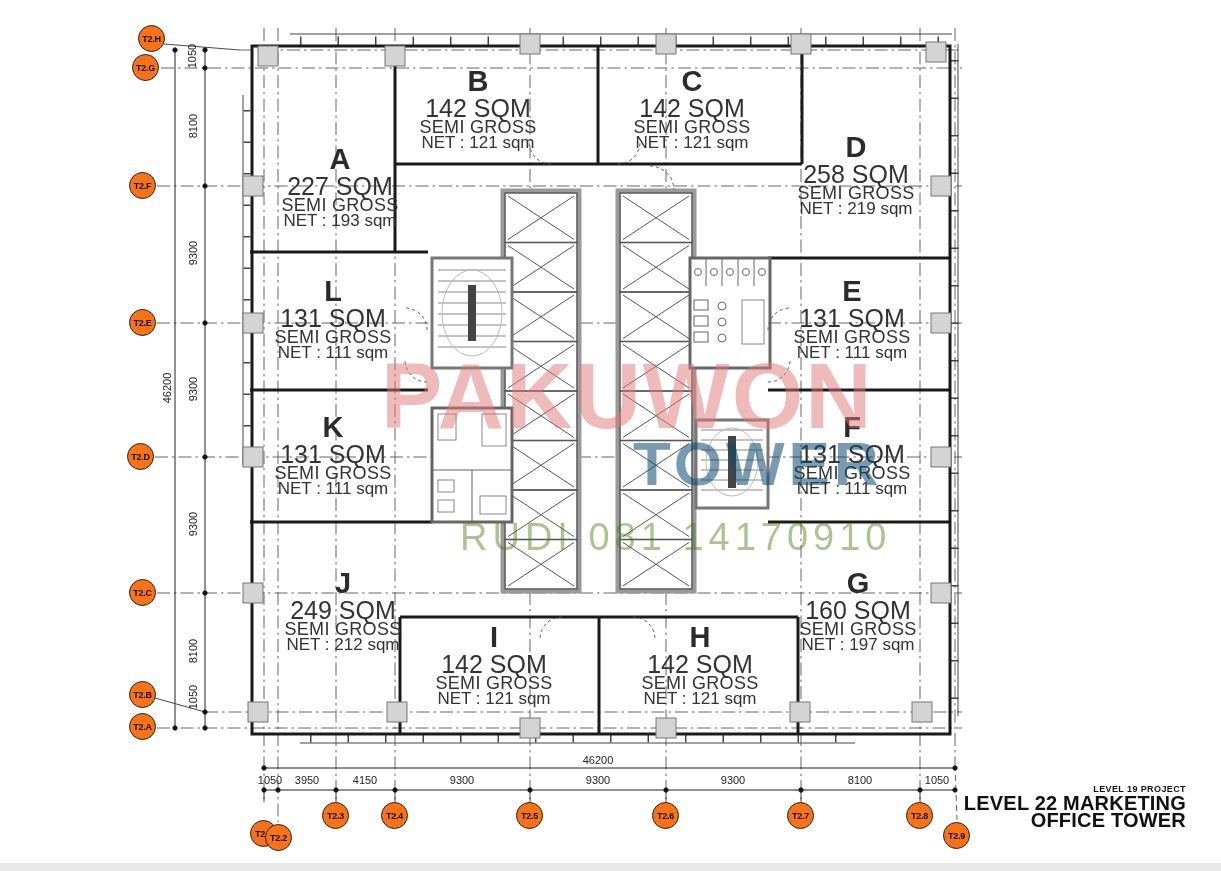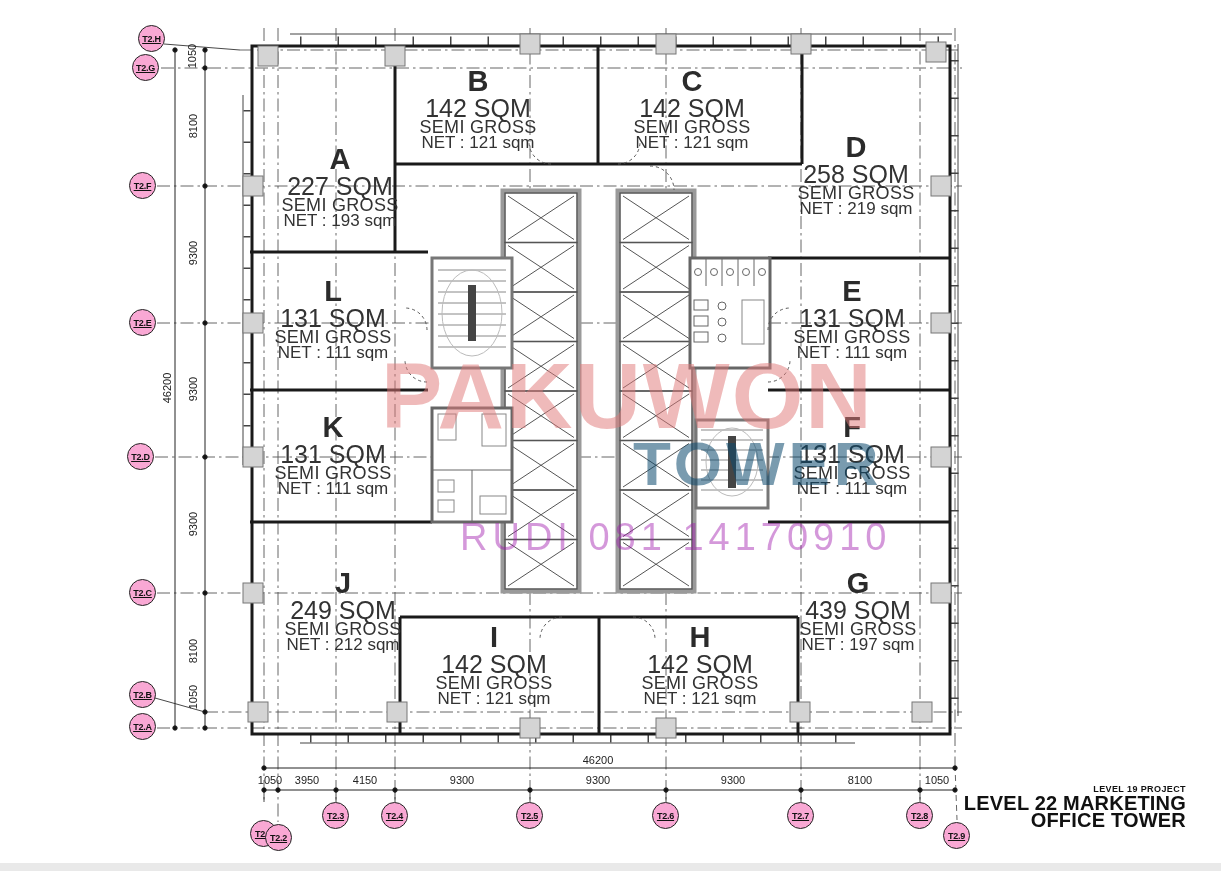--- a/index.html
+++ b/index.html
@@ -6,25 +6,24 @@
   body{
     width:1221px;height:871px;position:relative;overflow:hidden;
     background:#ffffff;
     font-family:"Liberation Sans","DejaVu Sans",sans-serif;
     color:#2e2e2e;
   }
   #plan-svg{position:absolute;left:0;top:0;}
   
   .bub{
     position:absolute;width:27px;height:27px;box-sizing:border-box;
-    border:1.4px solid #222;border-radius:50%;background:#f9a8d4;
+    border:1.4px solid #222;border-radius:50%;background:#f97316;
     display:flex;align-items:center;justify-content:center;
     font-size:9px;font-weight:bold;color:#111;letter-spacing:-0.2px;
     z-index:5;
-    text-decoration:underline;
   }
   .bH{left:138px;top:25px}.bG{left:132px;top:54px}.bF{left:129px;top:172px}
   .bE{left:129px;top:309px}.bD{left:127px;top:443px}.bC{left:129px;top:579px}
   .bB{left:129px;top:681px}.bA{left:129px;top:713px}
   .b1{left:250px;top:820px}.b2{left:265px;top:824px}.b3{left:322px;top:802px}
   .b4{left:381px;top:802px}.b5{left:516px;top:802px}.b6{left:652px;top:802px}
   .b7{left:787px;top:802px}.b8{left:906px;top:802px}.b9{left:943px;top:822px}
   
   .vdim{
     position:absolute;width:60px;text-align:center;font-size:11px;color:#222;
@@ -318,21 +317,21 @@
   <span class="net">NET : 111 sqm</span>
 </div>
 <div class="unit uF">
   <span class="ltr">F</span>
   <span class="area">131 SQM</span>
   <span class="gross">SEMI GROSS</span>
   <span class="net">NET : 111 sqm</span>
 </div>
 <div class="unit uG">
   <span class="ltr">G</span>
-  <span class="area">439 SQM</span>
+  <span class="area">160 SQM</span>
   <span class="gross">SEMI GROSS</span>
   <span class="net">NET : 197 sqm</span>
 </div>
 <div class="unit uH">
   <span class="ltr">H</span>
   <span class="area">142 SQM</span>
   <span class="gross">SEMI GROSS</span>
   <span class="net">NET : 121 sqm</span>
 </div>
 <div class="unit uI">
@@ -391,21 +390,21 @@
 <span class="hdim h1">3950</span>
 <span class="hdim h2">4150</span>
 <span class="hdim h3">9300</span>
 <span class="hdim h4">9300</span>
 <span class="hdim h5">9300</span>
 <span class="hdim h6">8100</span>
 <span class="hdim h7">1050</span>
 
 <div class="wm wm1" style="color:#e07878;margin-left:21px;">PAKUWON</div>
 <div class="wm wm2" style="color:#0c4a6e;">TOWER</div>
-<div class="wm wm3" style="color:#a21caf;">RUDI 081 14170910</div>
+<div class="wm wm3" style="color:#4d7c0f;">RUDI 081 14170910</div>
 
 <div class="titleblock">
   <span class="small">LEVEL 19 PROJECT</span>
   <span class="big">LEVEL 22 MARKETING</span>
   <span class="big">OFFICE TOWER</span>
 </div>
 
 <div class="bottombar"></div>
 
 </body></html>

